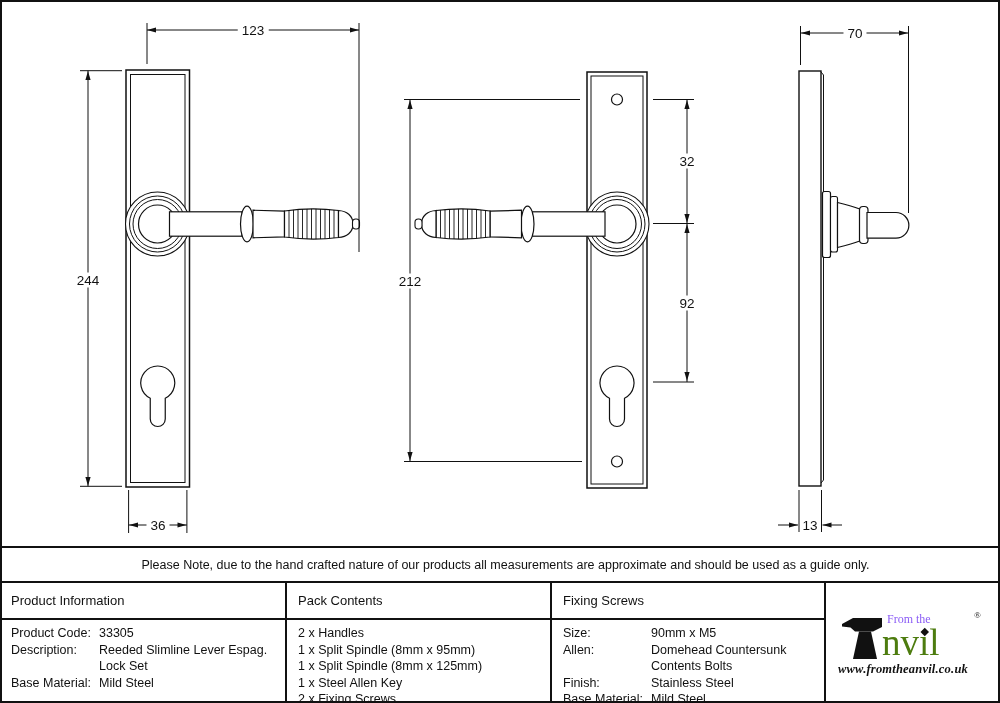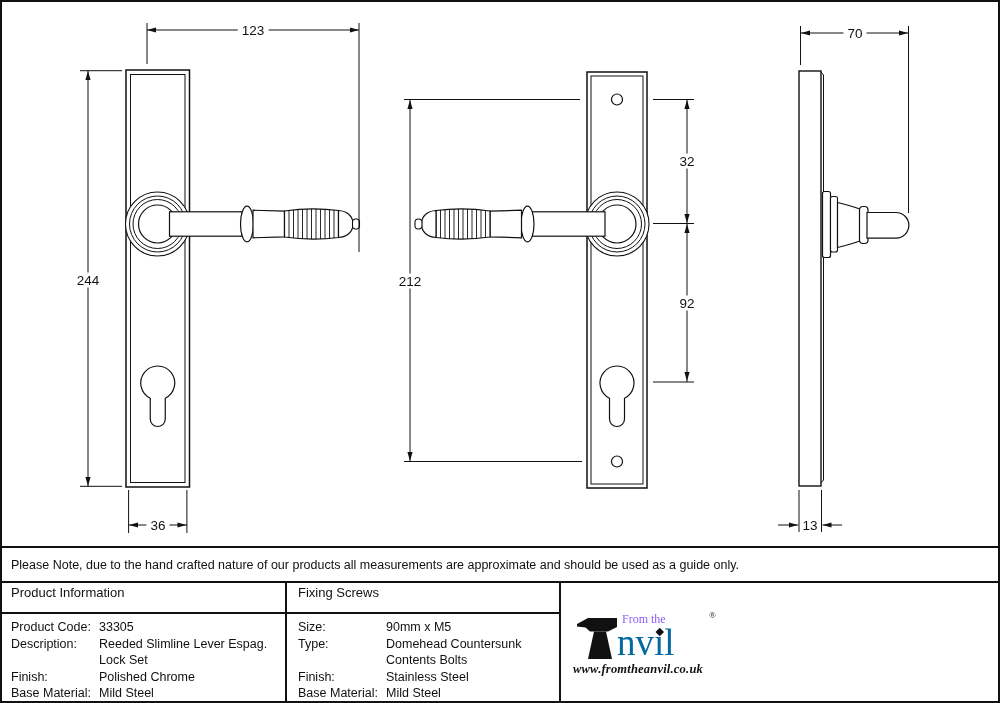--- a/index.html
+++ b/index.html
@@ -7,40 +7,40 @@
          font-family:"Liberation Sans","DejaVu Sans",sans-serif;color:#111;}
   .frame{position:absolute;inset:0;border:2px solid #111;pointer-events:none;z-index:60;}
   .drawing-area{position:absolute;left:0;top:0;width:1000px;height:547px;}
   .drawing-area svg{position:absolute;left:0;top:0;}
   .dim{position:absolute;transform:translate(-50%,-50%);background:#fff;padding:0 4px;
        font-size:13.5px;line-height:15px;white-space:nowrap;z-index:5;}
   .dim13{padding:0 1px;}
   
   .notebar{position:absolute;left:0;top:546px;width:1000px;height:37px;box-sizing:border-box;
            border-top:2px solid #111;border-bottom:2px solid #111;display:flex;align-items:center;
-           padding-left:11px;font-size:12.5px;}
+           padding-left:11px;font-size:12.5px;justify-content:center;}
   
   .spec{position:absolute;left:0;top:583px;width:1000px;height:120px;display:flex;box-sizing:border-box;}
   .col{box-sizing:border-box;height:100%;}
   .col1{width:285px;}
   .col2{width:265px;border-left:2px solid #111;}
   .col3{width:274px;border-left:2px solid #111;}
   .col4{width:176px;border-left:2px solid #111;position:relative;}
-  .colhead{box-sizing:border-box;height:31px;border-bottom:2px solid #111;font-size:13px;
-           padding:2px 0 0 11px;}
+  .colhead{box-sizing:border-box;height:37px;border-bottom:2px solid #111;font-size:13px;
+           padding:10px 0 0 11px;}
   .colbody{padding:5px 0 0 11px;font-size:12.5px;line-height:16.5px;}
   .specrow{white-space:nowrap;}
   .lbl{display:inline-block;width:88px;}
   
   .logo{position:absolute;left:12px;top:17px;width:160px;height:72px;}
   .anvil-svg{position:absolute;left:2px;top:14px;width:44px;height:46px;}
   .from-the{position:absolute;left:49px;top:12px;font-family:"Liberation Serif","DejaVu Serif",serif;
             font-size:12px;color:#8b5cf6;}
   .nvil{position:absolute;left:44px;top:24px;font-family:"Liberation Serif","DejaVu Serif",serif;
-        font-size:37px;line-height:37px;color:#0369a1;}
+        font-size:37px;line-height:37px;color:#4d7c0f;}
   .reg{position:absolute;left:136px;top:10px;font-size:9px;font-family:"Liberation Serif",serif;}
   .i-dot{position:absolute;left:84px;top:29px;width:5.5px;height:5.5px;background:#111;
          transform:rotate(45deg);}
   .website{position:absolute;left:0;top:62px;width:160px;text-align:left;
            font-family:"Liberation Serif","DejaVu Serif",serif;font-style:italic;font-weight:bold;
            font-size:12.5px;letter-spacing:0.2px;}
 </style>
 </head>
 <body>
 
@@ -175,29 +175,38 @@
     <span>Please Note, due to the hand crafted nature of our products all measurements are approximate and should be used as a guide only.</span>
   </div>
 
   <div class="spec">
     <div class="col col1">
       <div class="colhead">Product Information</div>
       <div class="colbody">
         <div class="specrow"><span class="lbl">Product Code:</span><span>33305</span></div>
         <div class="specrow"><span class="lbl">Description:</span><span>Reeded Slimline Lever Espag.</span></div>
         <div class="specrow"><span class="lbl"></span><span>Lock Set</span></div>
-        <div class="specrow"><span class="lbl">Finish:</span><span>Polished Chrome</span></div>
         <div class="specrow"><span class="lbl">Base Material:</span><span>Mild Steel</span></div>
+      </div>
+    </div>
+    <div class="col col2">
+      <div class="colhead">Pack Contents</div>
+      <div class="colbody">
+        <div class="specrow">2 x Handles</div>
+        <div class="specrow">1 x Split Spindle (8mm x 95mm)</div>
+        <div class="specrow">1 x Split Spindle (8mm x 125mm)</div>
+        <div class="specrow">1 x Steel Allen Key</div>
+        <div class="specrow">2 x Fixing Screws</div>
       </div>
     </div>
     <div class="col col3">
       <div class="colhead">Fixing Screws</div>
       <div class="colbody">
         <div class="specrow"><span class="lbl">Size:</span><span>90mm x M5</span></div>
-        <div class="specrow"><span class="lbl">Type:</span><span>Domehead Countersunk</span></div>
+        <div class="specrow"><span class="lbl">Allen:</span><span>Domehead Countersunk</span></div>
         <div class="specrow"><span class="lbl"></span><span>Contents Bolts</span></div>
         <div class="specrow"><span class="lbl">Finish:</span><span>Stainless Steel</span></div>
         <div class="specrow"><span class="lbl">Base Material:</span><span>Mild Steel</span></div>
       </div>
     </div>
     <div class="col col4">
       <div class="logo">
         <svg class="anvil-svg" viewBox="0 0 44 46">
           <path d="M2,10 L13,4 L42,4 L42,13 L33,17.5 L15,17.5 L10.5,13.5 L2,12.5 Z" fill="#111"></path>
           <path d="M19,17.5 L31,17.5 L37,45 L13,45 Z" fill="#111"></path>

